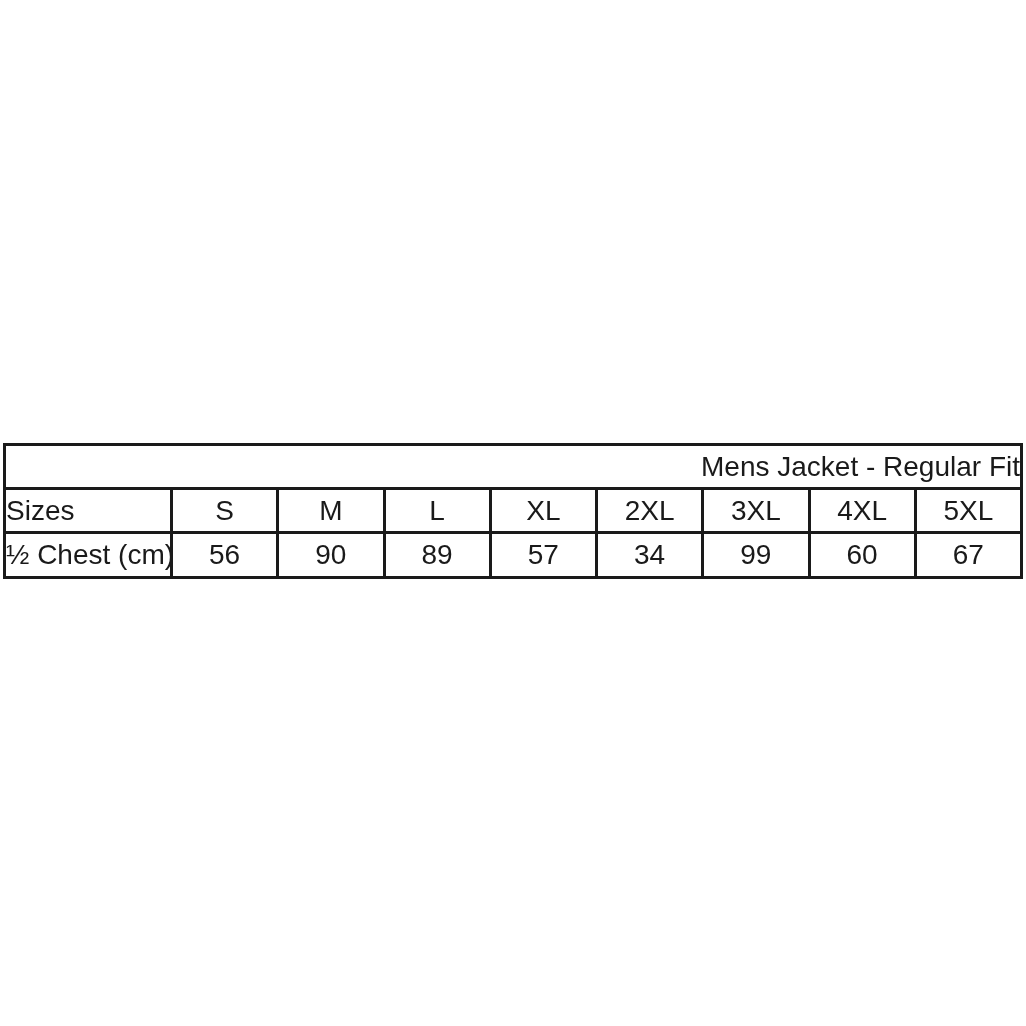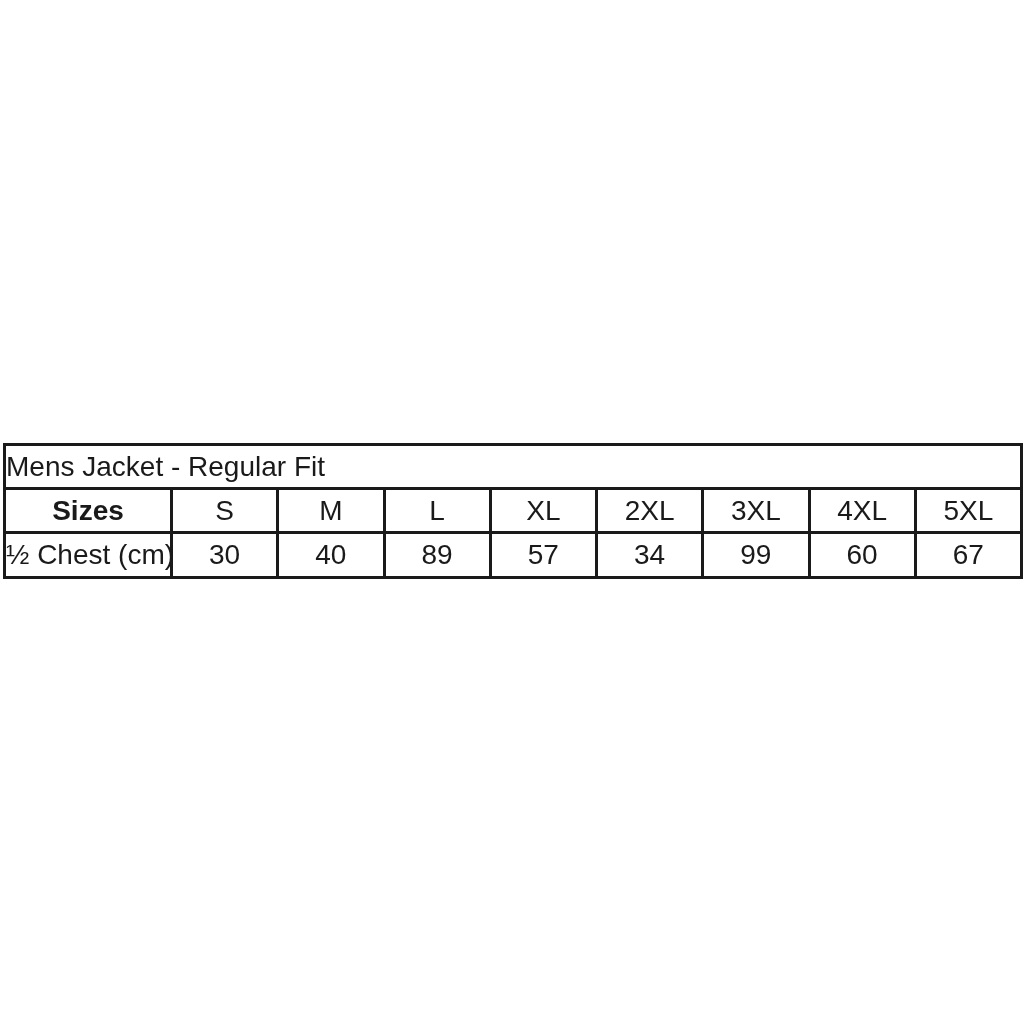--- a/index.html
+++ b/index.html
@@ -33,34 +33,33 @@
     line-height: 1;
     color: #1a1a1a;
     background: #ffffff;
     padding: 0;
     vertical-align: middle;
     white-space: nowrap;
     overflow: hidden;
   }
   tr.title-row td {
     height: 41px;
-    text-align: left;
+    text-align: right;
     padding-left: 0;
     margin-top: 29px;
   }
   tr.header-row td {
     height: 41px;
   }
   tr.data-row td {
     height: 42px;
   }
   td.row-label-left {
-    text-align: center;
+    text-align: left;
     padding-left: 10px;
-    font-weight: bold;
   }
   td.row-label-center {
     text-align: left;
   }
   td.cell-center {
     text-align: center;
   }
 </style>
 </head>
 <body>
@@ -88,22 +87,22 @@
         <td class="cell-center">M</td>
         <td class="cell-center">L</td>
         <td class="cell-center">XL</td>
         <td class="cell-center">2XL</td>
         <td class="cell-center">3XL</td>
         <td class="cell-center">4XL</td>
         <td class="cell-center">5XL</td>
       </tr>
       <tr class="data-row">
         <td class="row-label-center">½ Chest (cm)</td>
-        <td class="cell-center">30</td>
-        <td class="cell-center">40</td>
+        <td class="cell-center">56</td>
+        <td class="cell-center">90</td>
         <td class="cell-center">89</td>
         <td class="cell-center">57</td>
         <td class="cell-center">34</td>
         <td class="cell-center">99</td>
         <td class="cell-center">60</td>
         <td class="cell-center">67</td>
       </tr>
     </tbody>
   </table>
 </div>

